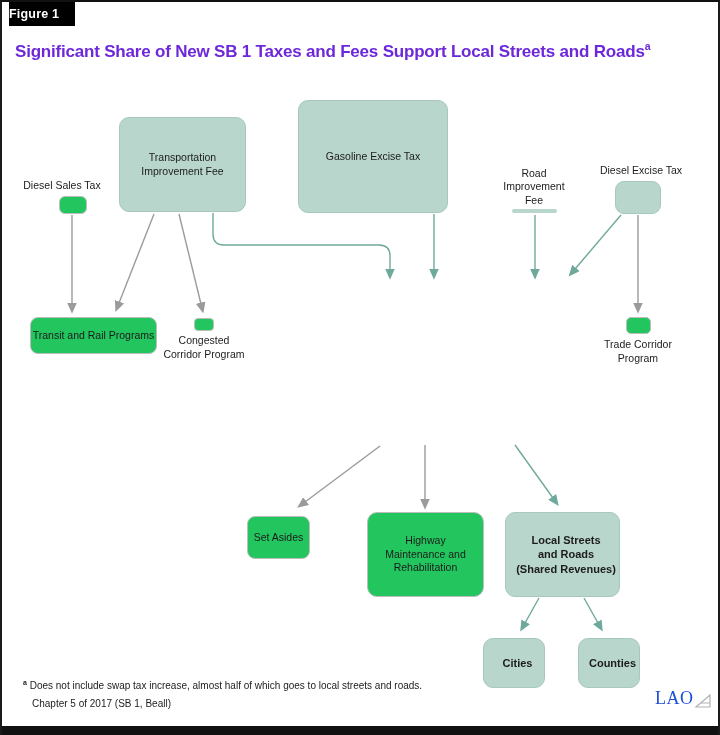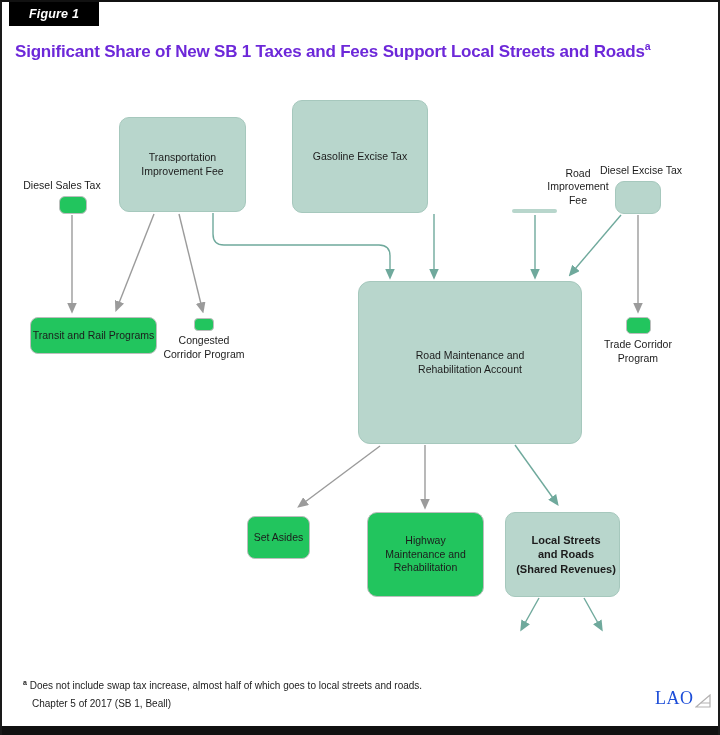--- a/index.html
+++ b/index.html
@@ -8,26 +8,25 @@
     width:720px;height:735px;
     background:#ffffff;
     border-top:2px solid #111;
     border-left:2px solid #1a1a1a;
     border-right:2px solid #1a1a1a;
     box-sizing:border-box;
     font-family:"Liberation Sans","DejaVu Sans",sans-serif;
     overflow:hidden;
   }
   .figure-label{
-    position:absolute;left:7px;top:0;width:90px;height:24px;
+    position:absolute;left:7px;top:0;width:66px;height:24px;
     background:#000;color:#fff;
     font-size:12.5px;font-weight:bold;
-    display:flex;align-items:center;justify-content:center;
+    display:flex;align-items:center;justify-content:flex-start;
     letter-spacing:.2px;
-    font-style:italic;
   }
   .title{
     position:absolute;left:13px;top:38px;width:700px;
     color:#6d28d9;font-size:17px;font-weight:bold;letter-spacing:-0.2px;
     white-space:nowrap;
   }
   .title sup{font-size:0.62em;}
   svg.wires{position:absolute;left:0;top:0;z-index:1;pointer-events:none;}
   .node{
     position:absolute;z-index:2;
@@ -100,54 +99,54 @@
       <line x1="582" y1="596" x2="596" y2="621" marker-end="url(#ah-teal)"></line>
     </g>
   </svg>
 
   <div class="node plain" style="left:16px;top:177px;width:88px;height:14px;">Diesel Sales Tax</div>
   <div class="node grayb" style="left:57px;top:194px;width:28px;height:18px;border-radius:6px;"></div>
 
   <div class="node teal" style="left:117px;top:115px;width:127px;height:95px;border-radius:10px;">Transportation
 Improvement Fee</div>
 
-  <div class="node teal" style="left:290px;top:98px;width:136px;height:113px;border-radius:10px;">Gasoline Excise Tax</div>
+  <div class="node teal" style="left:296px;top:98px;width:150px;height:113px;border-radius:10px;">Gasoline Excise Tax</div>
 
-  <div class="node plain" style="left:496px;top:164px;width:72px;height:42px;margin-left:44px;">Road
+  <div class="node plain" style="left:496px;top:164px;width:72px;height:42px;">Road
 Improvement
 Fee</div>
   <div class="node teal" style="left:510px;top:207px;width:45px;height:4px;border-radius:2px;border:none;"></div>
 
   <div class="node plain" style="left:594px;top:162px;width:90px;height:14px;">Diesel Excise Tax</div>
   <div class="node teal" style="left:613px;top:179px;width:46px;height:33px;border-radius:9px;"></div>
 
   <div class="node grayb" style="left:28px;top:315px;width:127px;height:37px;border-radius:8px;">Transit and Rail Programs</div>
 
   <div class="node grayb" style="left:192px;top:316px;width:20px;height:13px;border-radius:4px;"></div>
   <div class="node plain" style="left:156px;top:332px;width:92px;height:28px;">Congested
 Corridor Program</div>
 
-  <div class="node teal" style="left:356px;top:279px;width:224px;height:163px;border-radius:12px;">Road Maintenance and
-Rehabilitation Account</div>
 
   <div class="node grayb" style="left:624px;top:315px;width:25px;height:17px;border-radius:5px;"></div>
   <div class="node grayb" style="left:245px;top:514px;width:63px;height:43px;border-radius:8px;">Set Asides</div>
 
   <div class="node plain" style="left:596px;top:336px;width:80px;height:28px;">Trade Corridor
 Program</div>
 
   <div class="node grayb" style="left:365px;top:510px;width:117px;height:85px;border-radius:10px;">Highway
 Maintenance and
 Rehabilitation</div>
 
   <div class="node teal bold" style="left:503px;top:510px;width:115px;height:85px;border-radius:10px;">Local Streets
 and Roads
 (Shared Revenues)</div>
 
+  <div class="node teal bold" style="left:481px;top:636px;width:62px;height:50px;border-radius:10px;">Cities</div>
 
+  <div class="node teal bold" style="left:576px;top:636px;width:62px;height:50px;border-radius:10px;">Counties</div>
 
   <div class="footnote"><sup>a</sup><span> Does not include swap tax increase, almost half of which goes to local streets and roads.</span></div>
 
   <div class="source-line">Chapter 5 of 2017 (SB 1, Beall)</div>
 
   <div class="lao-logo">
     <span>LAO</span>
     <svg width="16" height="15" viewBox="0 0 16 15">
       <polygon points="1,13 15,13 15,1" fill="none" stroke="#b3b1b1" stroke-width="1.2"></polygon>
       <line x1="6" y1="9" x2="15" y2="9" stroke="#b3b1b1" stroke-width="1"></line>

